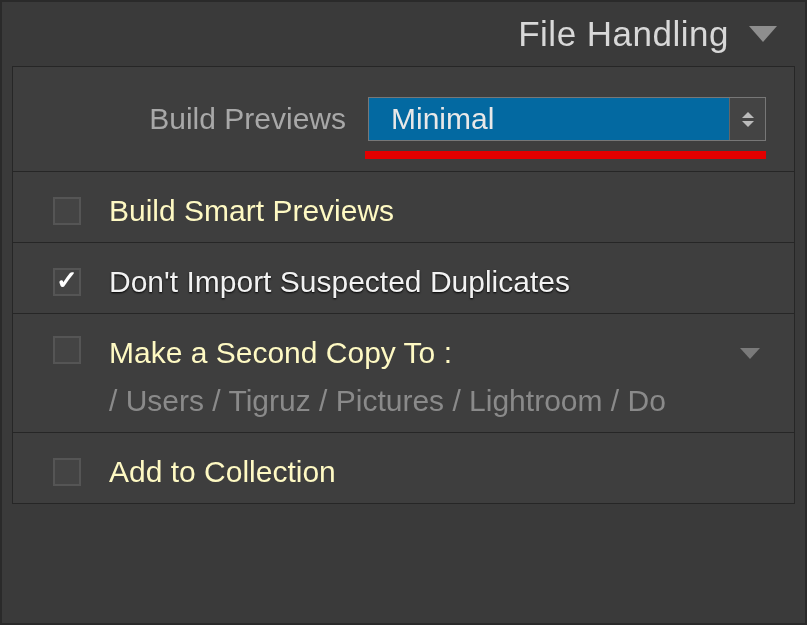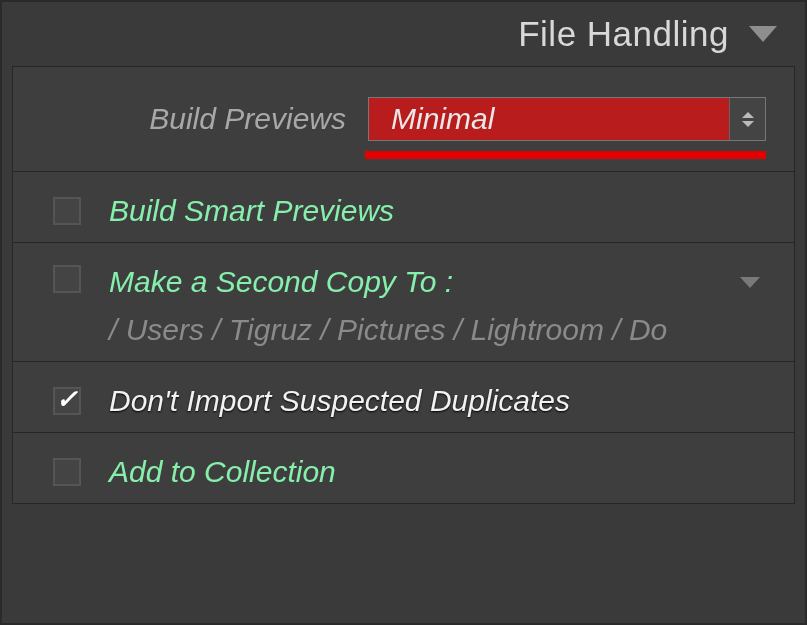--- a/index.html
+++ b/index.html
@@ -37,39 +37,38 @@
     border: 1px solid #262626;
     margin: 0 10px;
     background: #3e3e3e;
   }
   .row {
     border-bottom: 1px solid #262626;
     padding: 22px 28px 14px 40px;
     display: flex;
     align-items: center;
     position: relative;
-    font-style: italic;
   }
   .row:last-child { border-bottom: none; text-align: right; }
 
   
   .row-previews {
     padding-top: 30px;
     padding-bottom: 30px;
     justify-content: flex-end;
     gap: 22px;
   }
   .label-previews {
     font-size: 30px;
     color: #a8a8a8;
   }
   .dropdown {
     width: 398px;
     height: 44px;
-    background: #b91c1c;
+    background: #0369a1;
     border: 1px solid #777;
     display: flex;
     align-items: center;
     padding-left: 22px;
     position: relative;
     font-size: 30px;
     color: #e8e8e8;
   }
   .dd-arrows {
     position: absolute;
@@ -112,21 +111,21 @@
   }
   .cb.checked::after {
     content: "✓";
     color: #fff;
     font-size: 26px;
     font-weight: bold;
     margin-top: -4px;
   }
   .cb-label {
     font-size: 30px;
-    color: #86efac;
+    color: #fef9c3;
   }
   .cb-label.active {
     color: #f2f2f2;
     text-shadow: 0 1px 2px #000;
   }
 
   .row-second-copy {
     flex-wrap: wrap;
     align-items: flex-start;
   }
@@ -169,30 +168,30 @@
       </span>
     </div>
     <div class="red-underline"></div>
   </div>
 
   <div class="row">
     <span class="cb"></span>
     <span class="cb-label">Build Smart Previews</span>
   </div>
 
+  <div class="row">
+    <span class="cb checked"></span>
+    <span class="cb-label active">Don't Import Suspected Duplicates</span>
+  </div>
+
   <div class="row row-second-copy">
     <span class="cb"></span>
     <span class="cb-label">Make a Second Copy To :</span>
     <span class="expand-tri"></span>
     <div class="second-copy-path">/ Users / Tigruz / Pictures / Lightroom / Do</div>
-  </div>
-
-  <div class="row">
-    <span class="cb checked"></span>
-    <span class="cb-label active">Don't Import Suspected Duplicates</span>
   </div>
 
   <div class="row">
     <span class="cb"></span>
     <span class="cb-label">Add to Collection</span>
   </div>
 
 </div>
 
 </body></html>

